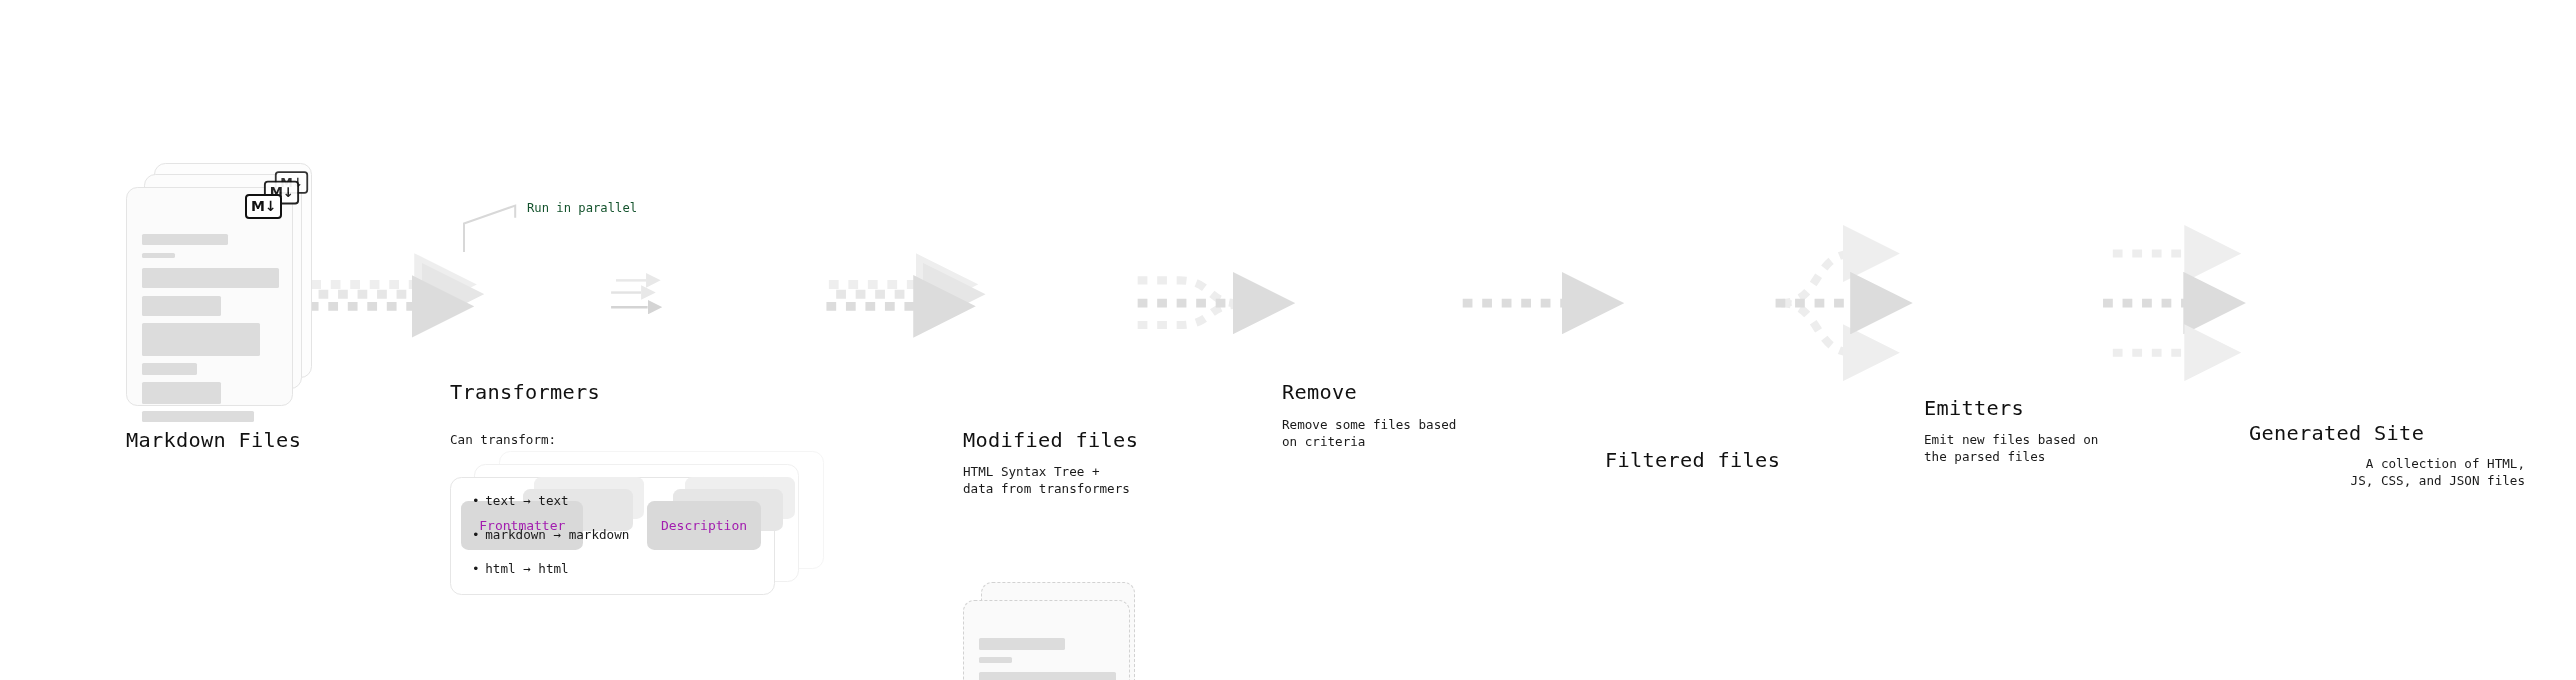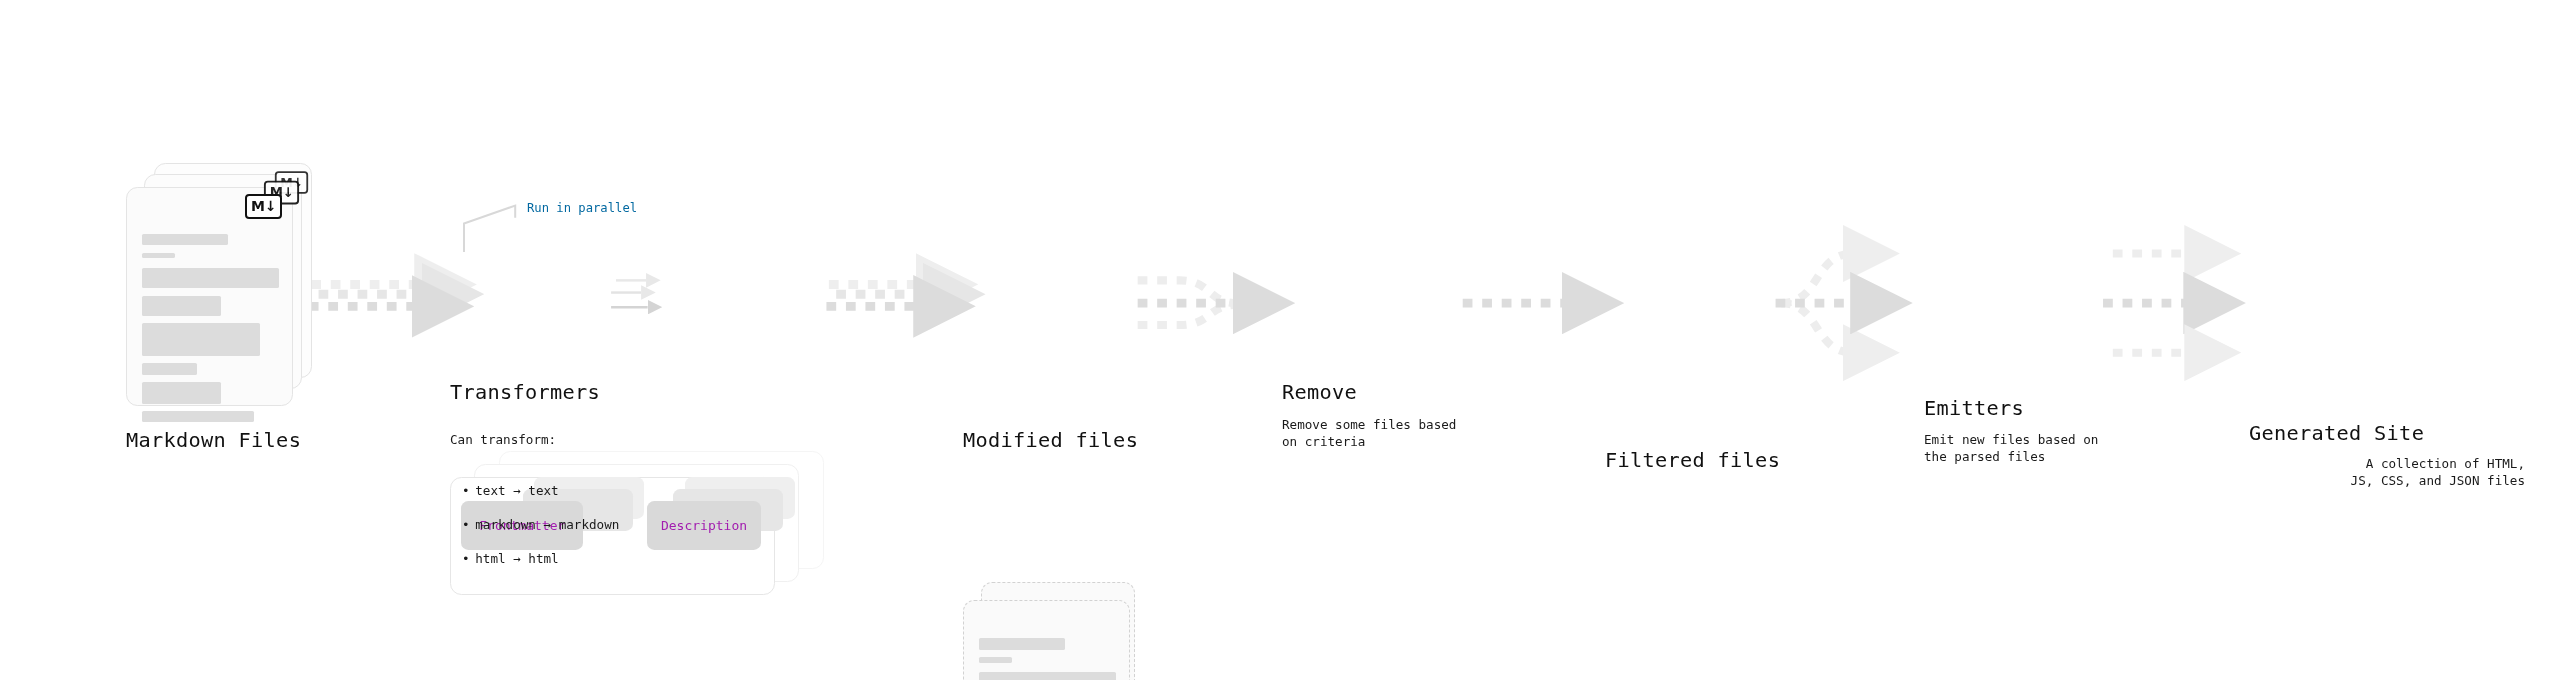--- a/index.html
+++ b/index.html
@@ -102,27 +102,27 @@
     font-family: "DejaVu Sans Mono", monospace;
   }
   .caption {
     position: absolute;
     font-size: 12.6px;
     line-height: 17px;
     color: #1a1a1a;
     white-space: pre-line;
     font-family: "DejaVu Sans Mono", monospace;
   }
-  .caption .bullets { margin: 0; padding-left: 12px; list-style: none; }
+  .caption .bullets { margin: 10px; padding-left: 12px; list-style: none; }
   .caption .bullets li::before { content: "\2022"; margin-right: 5.7px; }
 
   .parallel-label {
     position: absolute;
     font-size: 12.2px;
-    color: #0369a1;
+    color: #14532d;
     white-space: nowrap;
     font-family: "DejaVu Sans Mono", monospace;
   }
 
   svg.overlay {
     position: absolute;
     left: 0; top: 0;
     width: 2576px; height: 681px;
     pointer-events: none;
     z-index: 2;
@@ -262,20 +262,22 @@
     <div class="doc-card dashed doc-front" style="left:0px;  top:18px; width:167px; height:221px;">
       <div class="doc-lines" style="top:17%;">
         <div class="dline" style="width:63%; height:11.4px;"></div>
         <div class="dline" style="width:24%; height:5.7px; margin-bottom:9.8px;"></div>
         <div class="dline" style="width:100%; height:20.3px;"></div>
 
       </div>
     </div>
   </div>
   <div class="title" style="left:963px; top:428px;">Modified files</div>
+  <div class="caption" style="left:963px; top:463px; width:268px;">HTML Syntax Tree +
+data from transformers</div>
 
   <div class="title" style="left:1282px; top:380px;">Remove</div>
   <div class="caption" style="left:1282px; top:416px; width:268px;">Remove some files based
 on criteria</div>
 
   <div class="title" style="left:1605px; top:428px;margin-top:20px;">Filtered files</div>
 
   <div class="title" style="left:1924px; top:396px;">Emitters</div>
   <div class="caption" style="left:1924px; top:431px; width:276px;">Emit new files based on
 the parsed files</div>

